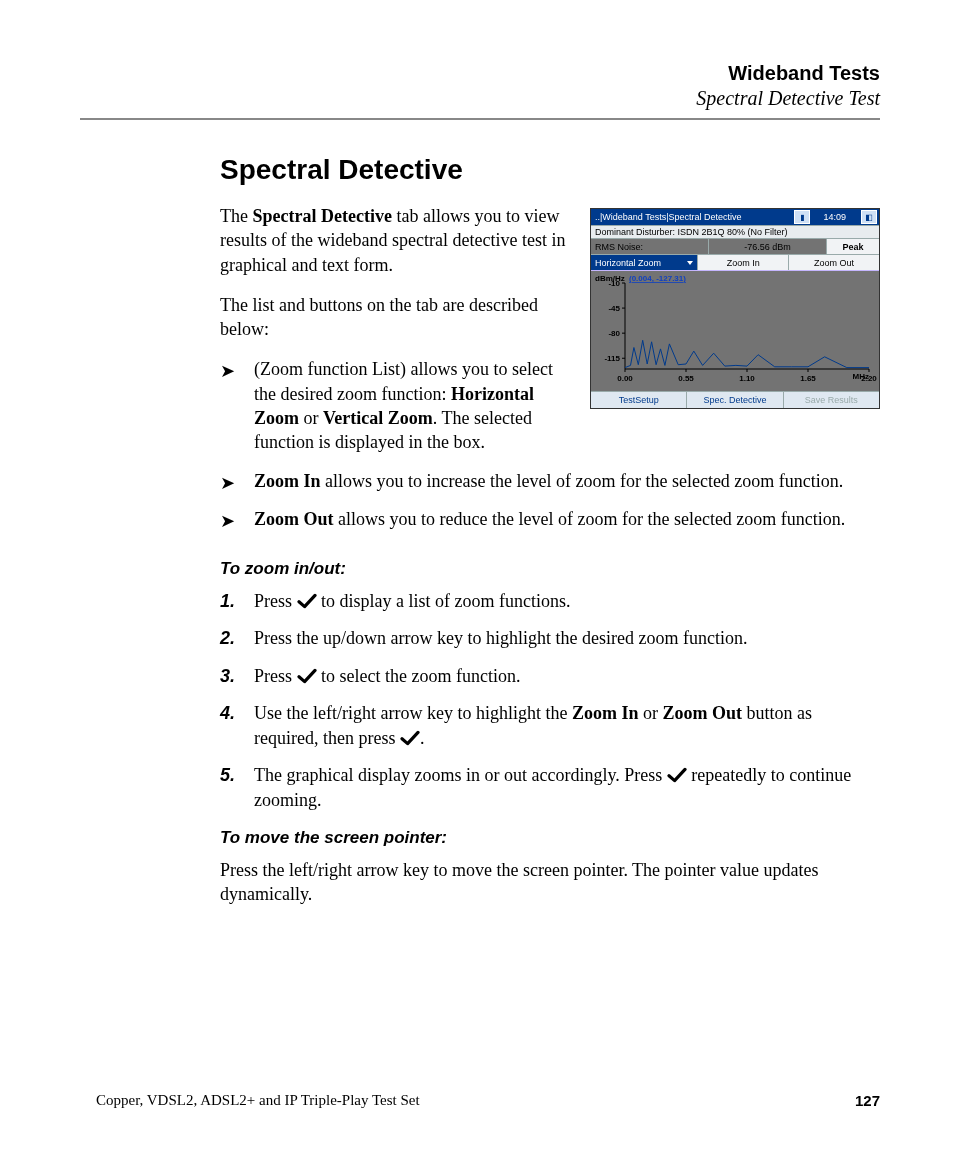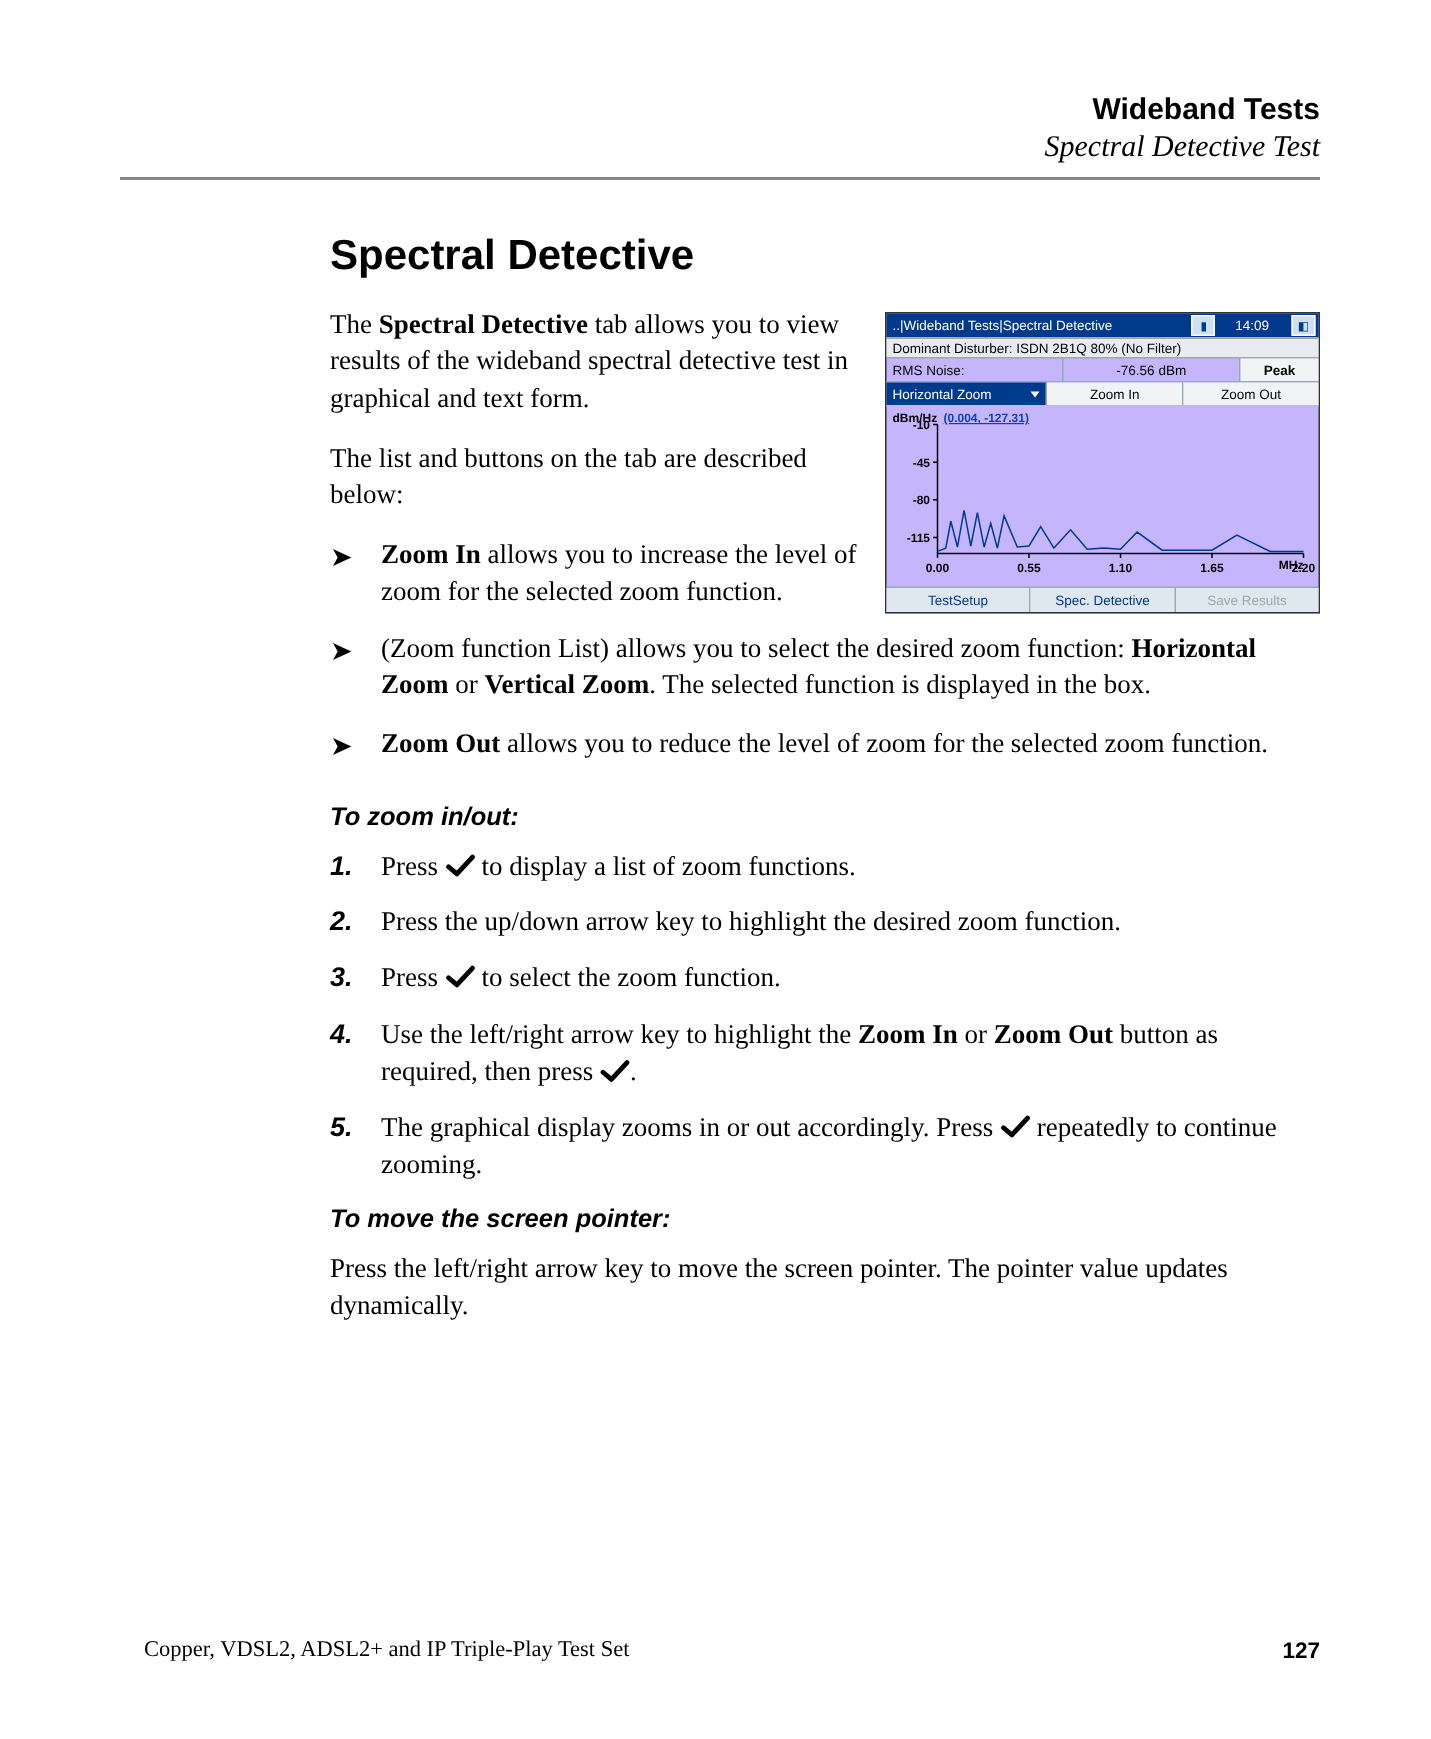--- a/index.html
+++ b/index.html
@@ -53,21 +53,21 @@
   .two-col {
     overflow: visible;
   }
   .float-fig {
     float: right;
     width: 288px;
     margin: 4px 0 8px 16px;
     border: 1px solid #333;
     font-family: Tahoma, Verdana, sans-serif;
     font-size: 9px;
-    background: #c4b5fd;
+    background: #737373;
   }
   .fig-titlebar {
     background: #003a8c;
     color: #fff;
     display: flex;
     align-items: center;
     height: 16px;
     padding: 0 2px;
   }
   .fig-titlebar .t-text { flex: 1; padding-left: 2px; }
@@ -262,24 +262,24 @@
       </div>
 
       <p class="body">
         <span>The </span><b>Spectral Detective</b><span> tab allows you to view results of the wideband spectral detective test in graphical and text form.</span>
       </p>
 
       <p class="body">The list and buttons on the tab are described below:</p>
 
       <ul class="arrow-list">
         <li>
-          <b>Zoom In</b><span> allows you to increase the level of zoom for the selected zoom function.</span>
+          <span>(Zoom function List) allows you to select the desired zoom function: </span><b>Horizontal Zoom</b><span> or </span><b>Vertical Zoom</b><span>. The selected function is displayed in the box.</span>
         </li>
         <li>
-          <span>(Zoom function List) allows you to select the desired zoom function: </span><b>Horizontal Zoom</b><span> or </span><b>Vertical Zoom</b><span>. The selected function is displayed in the box.</span>
+          <b>Zoom In</b><span> allows you to increase the level of zoom for the selected zoom function.</span>
         </li>
         <li>
           <b>Zoom Out</b><span> allows you to reduce the level of zoom for the selected zoom function.</span>
         </li>
       </ul>
 
       <div style="clear:both;"></div>
     </div>
 
     <div class="proc-head">To zoom in/out:</div>

